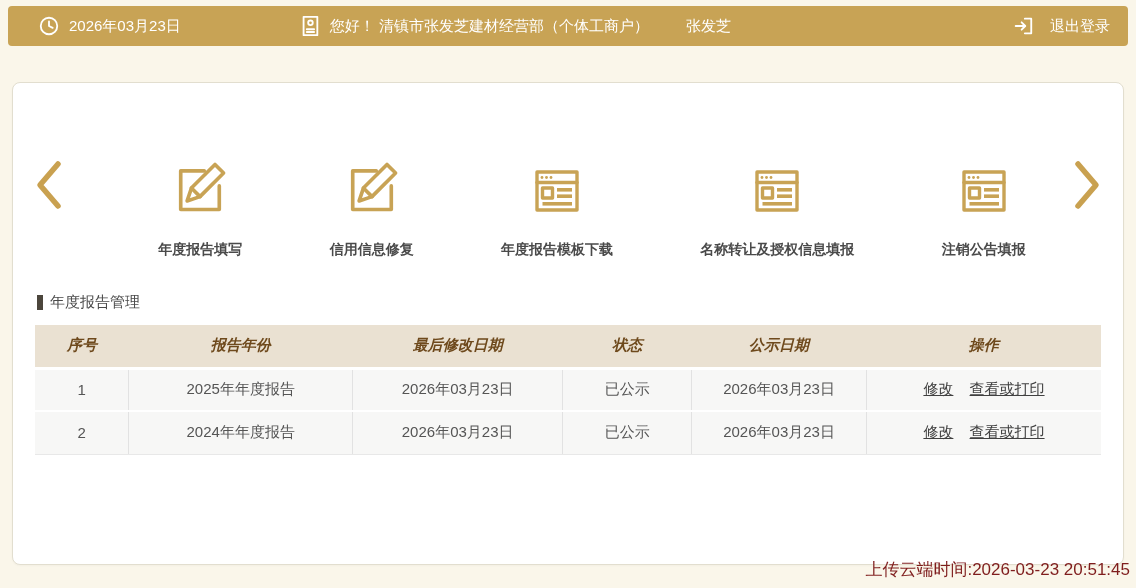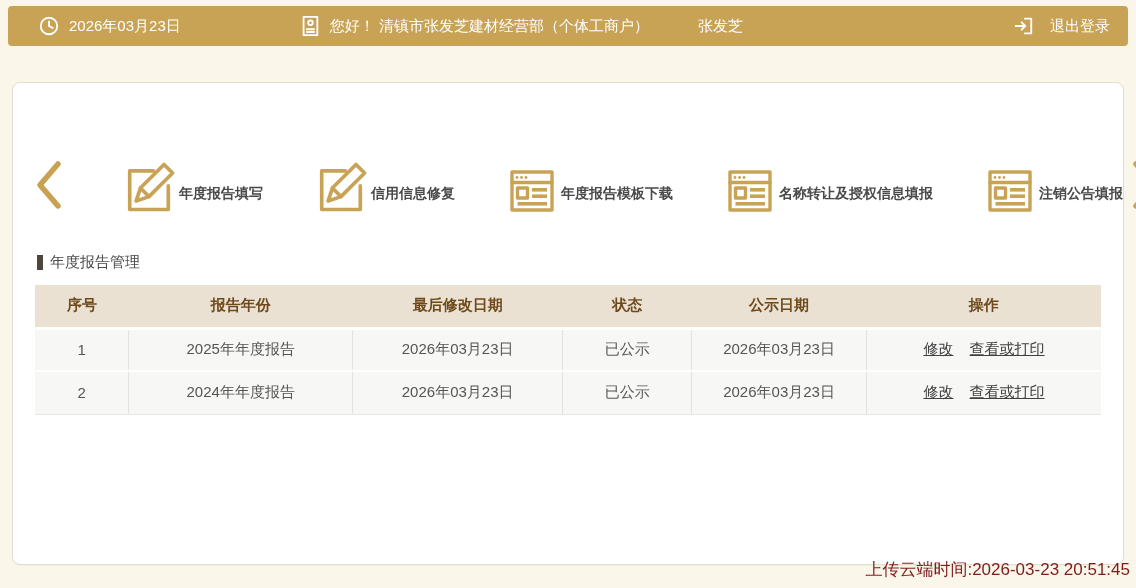--- a/index.html
+++ b/index.html
@@ -14,54 +14,54 @@
   
   .topbar {
     position:absolute; left:8px; top:6px; right:8px; height:40px;
     background:#C8A355; border-radius:4px;
     display:flex; align-items:center; color:#fff;
     padding:0 18px; font-size:15px;
   }
   .topbar .grp { display:flex; align-items:center; gap:9px; }
   .topbar .date-grp { margin-left:12px; }
   .topbar .user-grp { margin-left:118px; }
-  .topbar .uname { margin-left:40px;text-align:right; }
+  .topbar .uname { margin-left:28px;text-align:right; }
   .topbar .logout { margin-left:auto; cursor:pointer; display:flex; align-items:center; gap:16px; }
   .topbar svg { display:block; }
 
   
   .card {
     position:absolute; left:12px; top:82px; width:1112px; height:483px;
     background:#fff; border:1px solid #E2DECF; border-radius:8px;
     box-shadow:0 1px 2px rgba(0,0,0,0.03);
   }
 
   
   .carousel { display:flex; align-items:flex-start; padding:64px 14px 0 14px; }
   .nav-arrow {
     width:44px; height:60px; display:flex; align-items:center; justify-content:center;
     cursor:pointer; flex:0 0 auto; margin-top:10px;
   }
   .items { flex:1; display:flex; justify-content:space-evenly; align-items:flex-start; }
-  .citem { display:flex; flex-direction:row; align-items:center; cursor:pointer;margin-left:48px; }
+  .citem { display:flex; flex-direction:column; align-items:center; cursor:pointer;margin-left:48px; }
   .citem .ic { height:72px; display:flex; align-items:flex-end; justify-content:center; }
   .citem .lbl { margin-top:22px; font-size:14px; font-weight:600; color:#4A4A4A; white-space:nowrap; }
 
   
   .sec-title {
     margin:34px 0 13px 24px; display:flex; align-items:center; gap:7px;
     font-size:15px; color:#4A4A4A;
   }
   .sec-title .bullet { width:6px; height:15px; background:#4C463C; display:inline-block; }
 
   
   table { border-collapse:collapse; width:1066px; margin:0 auto; table-layout:fixed; font-size:15px; }
   thead th {
     background:#EAE1D2; color:#6E491C; font-weight:bold; height:43px;
-    text-align:center; border-bottom:3px solid #fff;
+    text-align:center; border-bottom:3px solid #fff;font-style:italic;
   }
   tbody td {
     background:#F7F7F6; color:#555; height:43px; text-align:center;
     border-bottom:2px solid #fff; border-right:1px solid #E2E2E2;
   }
   tbody td:last-child { border-right:none; }
   tbody tr:last-child td { border-bottom:1px solid #E8E8E8; }
   td.ops a { color:#404040; text-decoration:underline; cursor:pointer; }
   td.ops a + a { margin-left:12px; }
 

